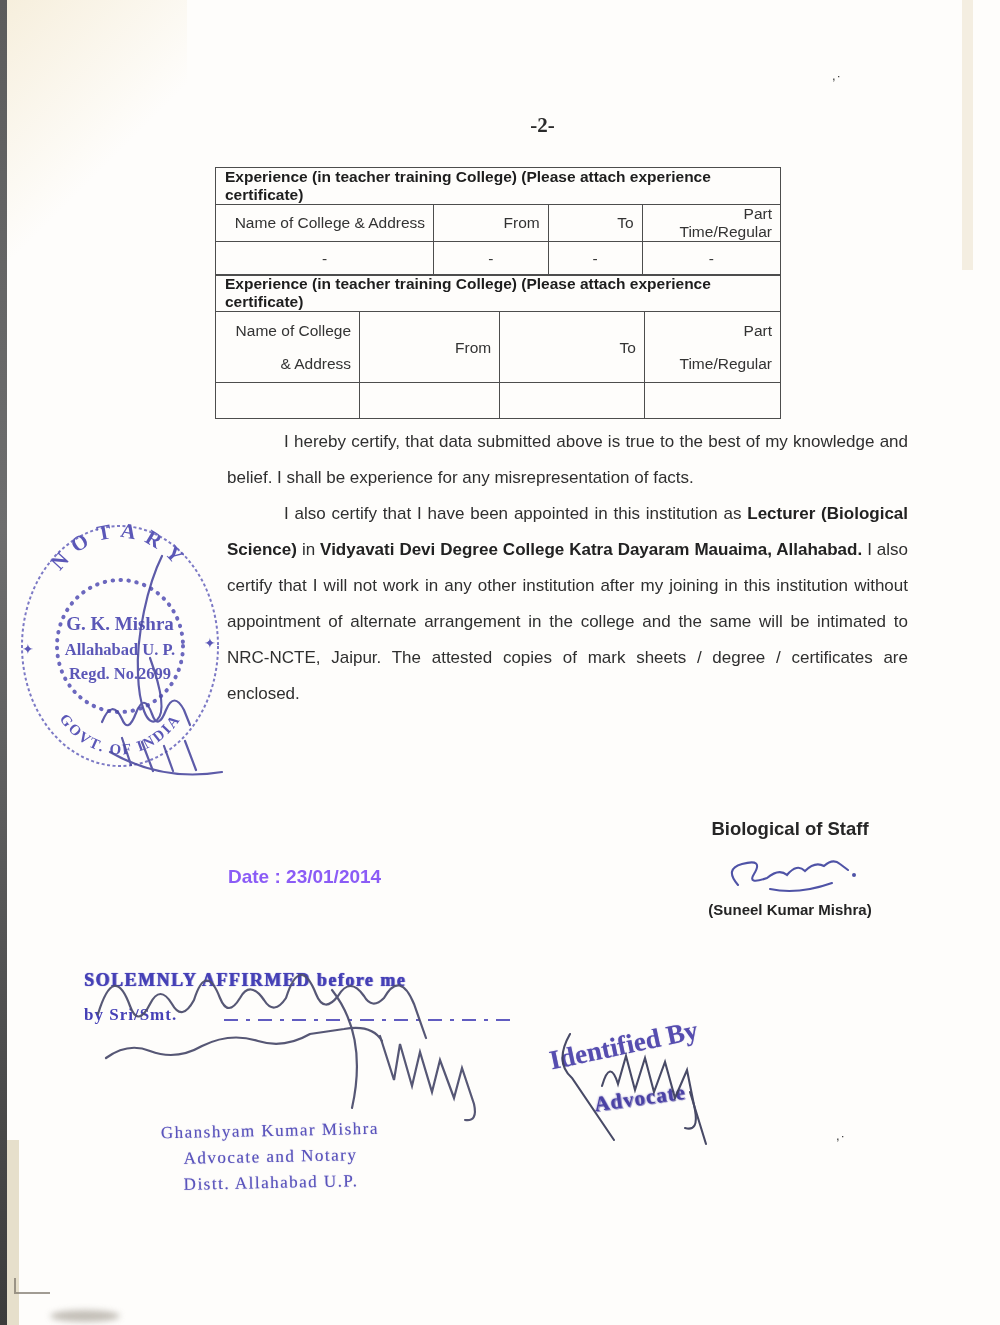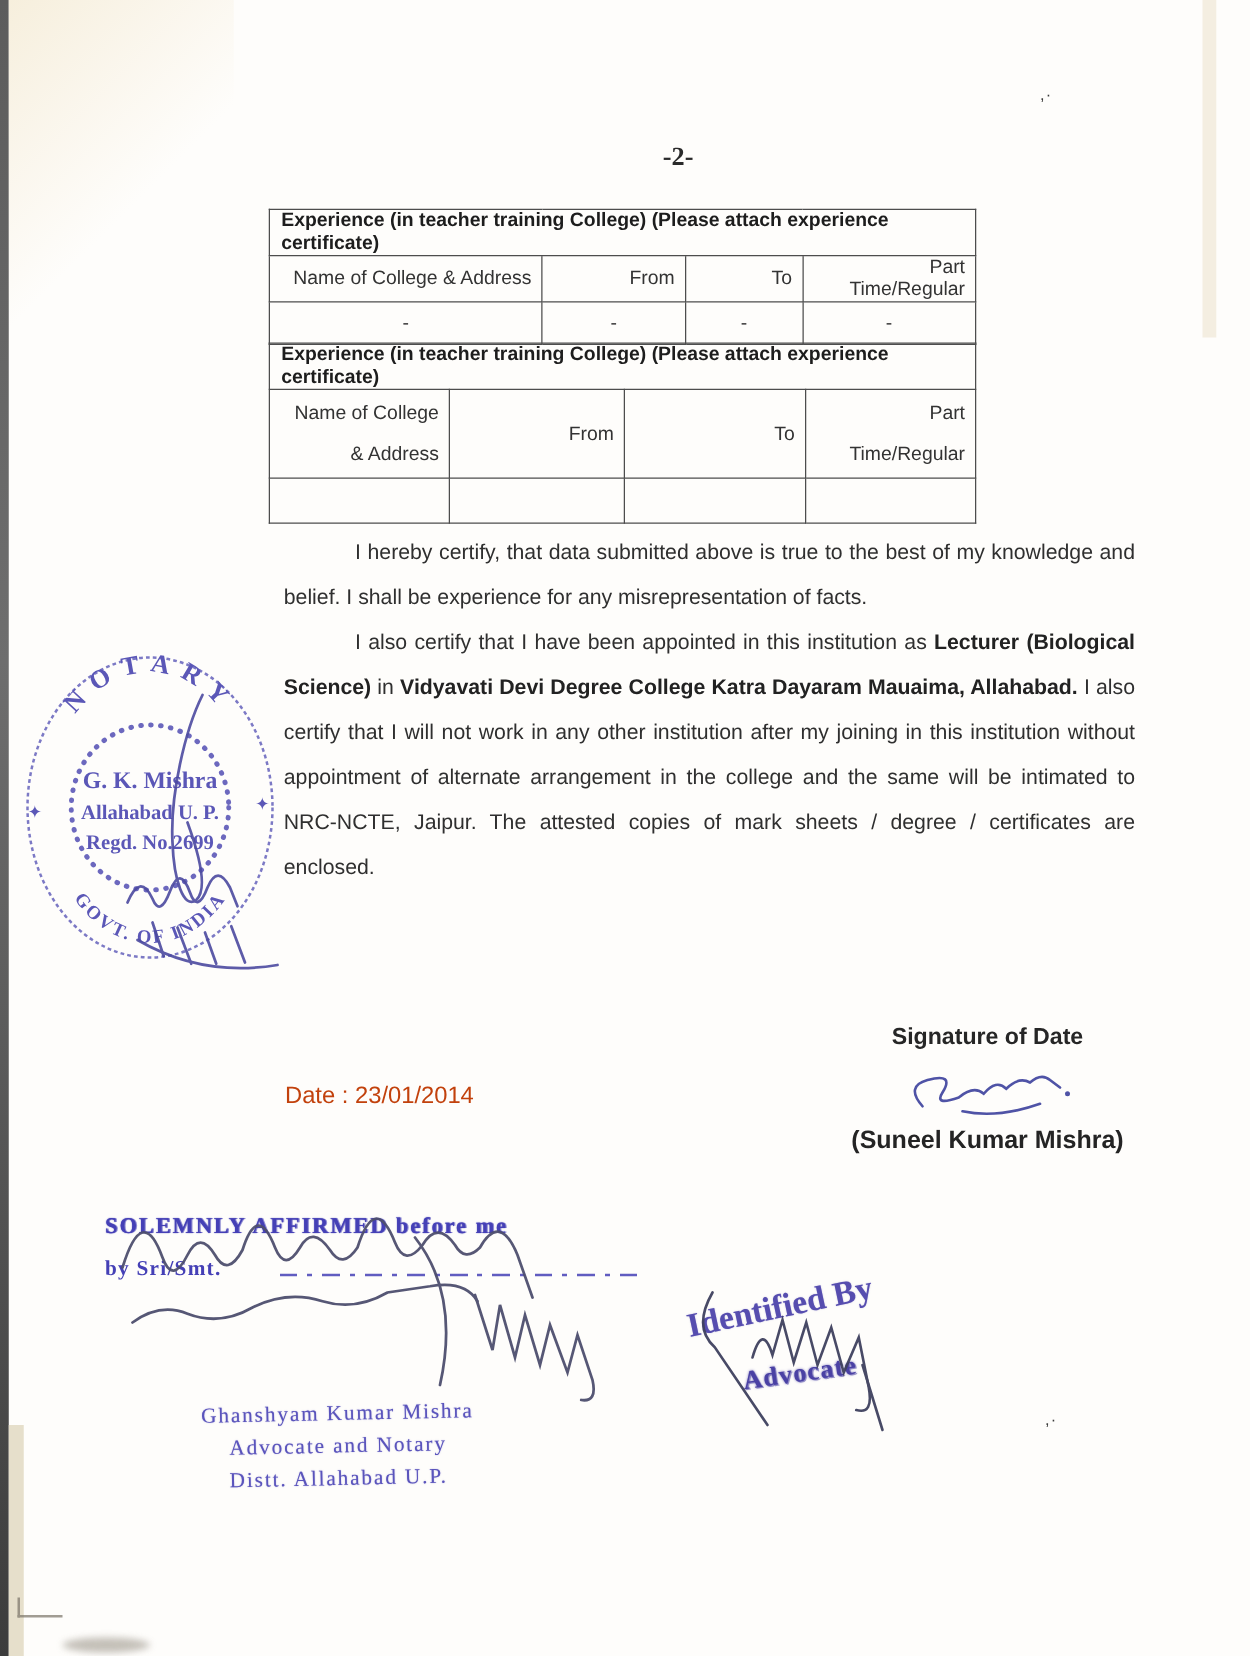--- a/index.html
+++ b/index.html
@@ -42,22 +42,22 @@
   
   .bodytext{position:absolute;left:227px;top:424px;width:681px;
     font-size:17px;line-height:36px;color:#2f2f2f;text-align:justify;}
   .bodytext p{margin:0;text-indent:57px;}
   .bodytext b{color:#222;}
 
   
   .sig-staff-label{position:absolute;left:640px;top:818px;width:300px;text-align:center;
     font-weight:bold;font-size:18.5px;color:#262626;}
   .sig-staff-name{position:absolute;left:640px;top:901px;width:300px;text-align:center;
-    font-weight:bold;font-size:20px;color:#242424;}
-  .date-line{position:absolute;left:228px;top:866px;font-weight:normal;font-size:19px;color:#c2410c;}
+    font-weight:bold;font-size:15px;color:#242424;}
+  .date-line{position:absolute;left:228px;top:866px;font-weight:bold;font-size:19px;color:#8b5cf6;}
 
   
   .stamp{font-family:"Liberation Serif",serif;}
   .affirm-stamp{position:absolute;left:84px;top:952px;width:430px;color:#4540b6;}
   .affirm-l1{font-weight:bold;font-size:18px;letter-spacing:1.5px;
     text-shadow:0 0 1px #4540b6,1px 0 0 rgba(69,64,182,.55);margin-top:18px;}
   .affirm-row{margin-top:14px;font-weight:bold;font-size:17px;letter-spacing:1px;
     display:flex;align-items:flex-end;justify-content:space-between;}
   .dashline{display:inline-block;height:2px;margin:0 0 4px 8px;
     background:repeating-linear-gradient(90deg,#4540b6 0 14px,transparent 14px 22px,#4540b6 22px 26px,transparent 26px 34px);
@@ -172,21 +172,21 @@
 
   <svg class="abs" style="left:88px;top:540px;" width="170" height="250" viewBox="0 0 170 250">
     <g fill="none" stroke="#4c4aa0" stroke-width="2.2" stroke-linecap="round" opacity=".9">
       <path d="M74,16 C60,44 48,96 50,134 C51,164 59,188 69,180 C79,171 70,140 62,118"></path>
       <path d="M14,182 q10,-24 20,-3 q6,15 14,-6 q8,-21 16,1 q6,17 14,-4 q8,-19 18,0 l6,15"></path>
       <path d="M34,198 l9,27 M54,202 l11,29 M76,206 l9,25 M97,201 l11,29"></path>
       <path d="M22,212 q52,30 112,20"></path>
     </g>
   </svg>
 
-  <div class="sig-staff-label">Signature of Date</div>
+  <div class="sig-staff-label">Biological of Staff</div>
   <svg class="abs" style="left:718px;top:853px;" width="150" height="52" viewBox="0 0 150 52">
     <g fill="none" stroke="#4f53a6" stroke-width="2.1" stroke-linecap="round">
       <path d="M20,32 q-14,-16 4,-21 q22,-6 12,10 q-7,11 13,4 q12,-10 20,-3 q10,-12 18,-4 q10,-10 19,-5 q9,-8 16,-2 l8,6"></path>
       <path d="M52,36 q28,6 62,-6"></path>
       <circle cx="136" cy="22" r="2" fill="#4f53a6" stroke="none"></circle>
     </g>
   </svg>
   <div class="sig-staff-name">(Suneel Kumar Mishra)</div>
 
   <div class="date-line">Date : 23/01/2014</div>

